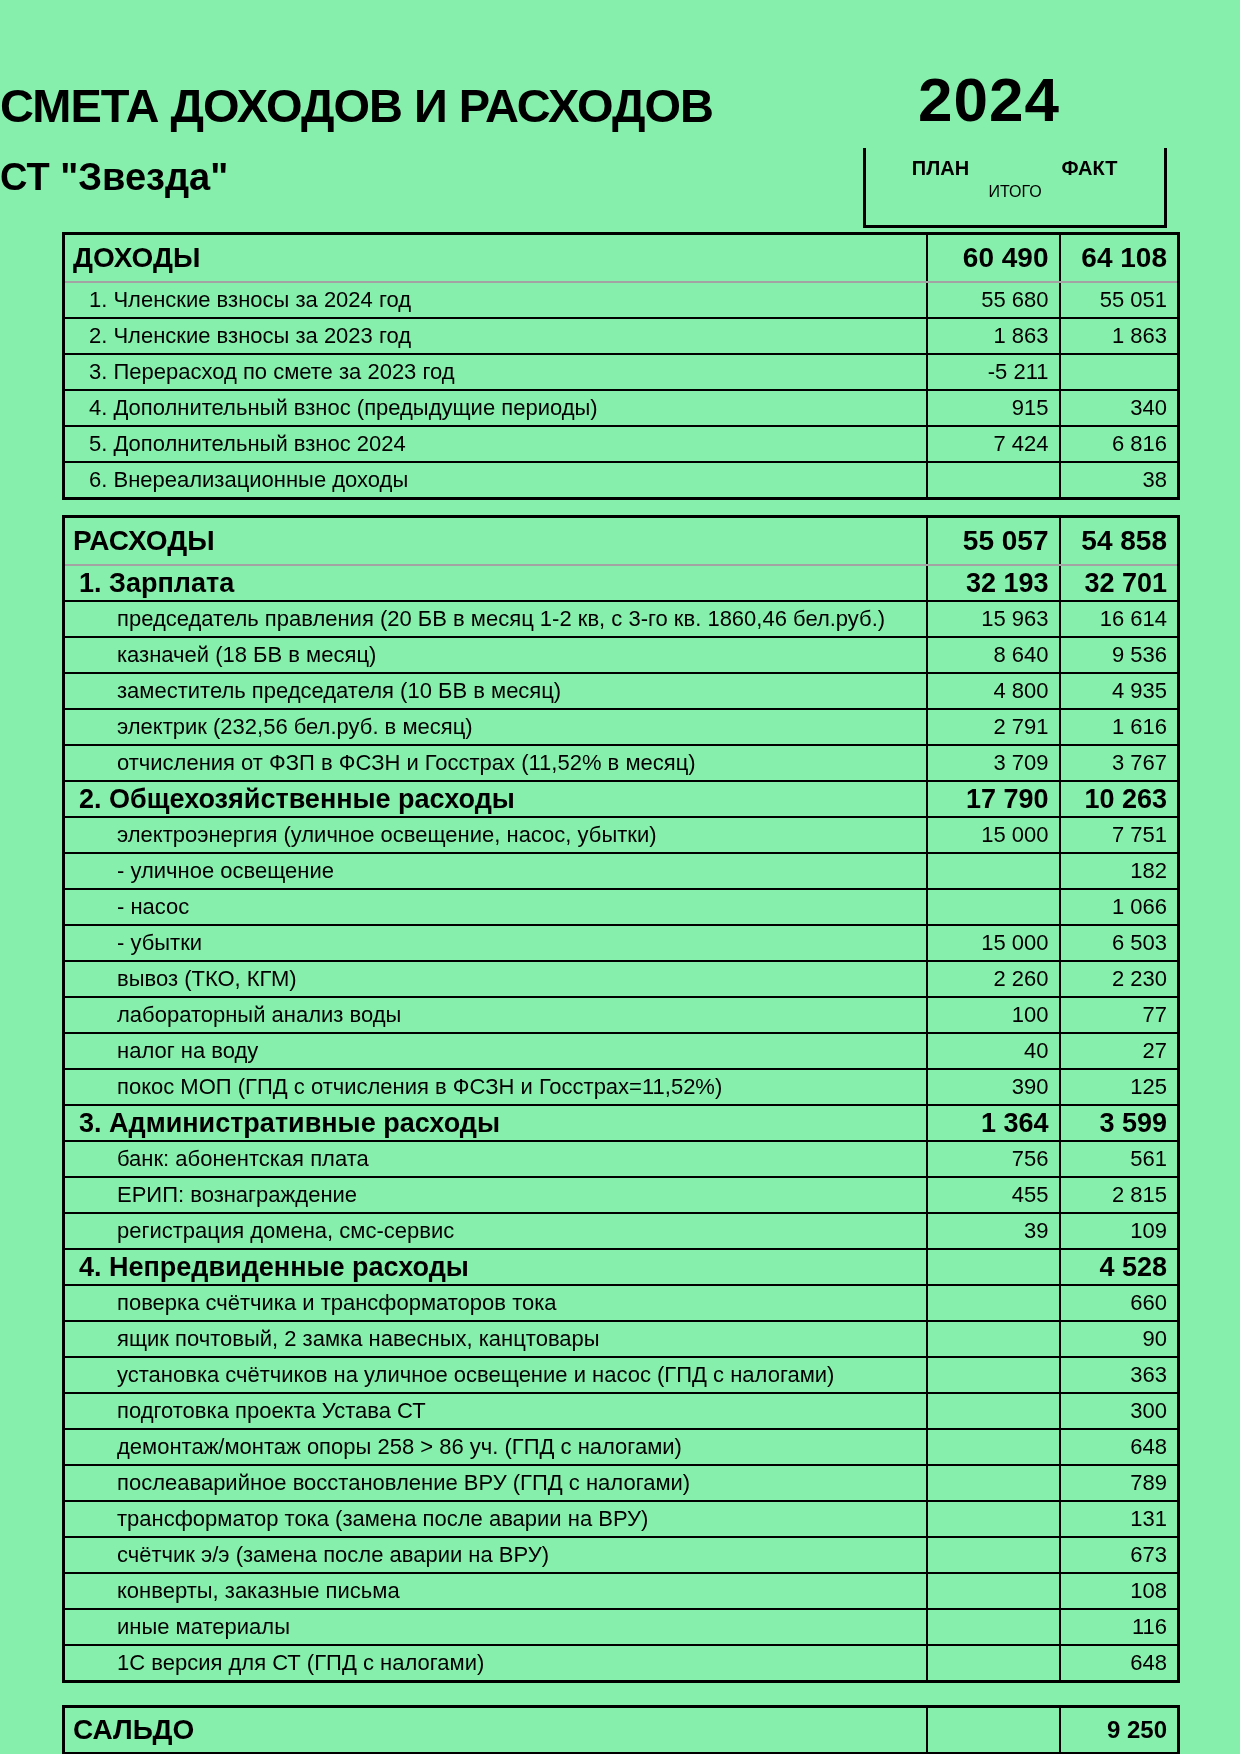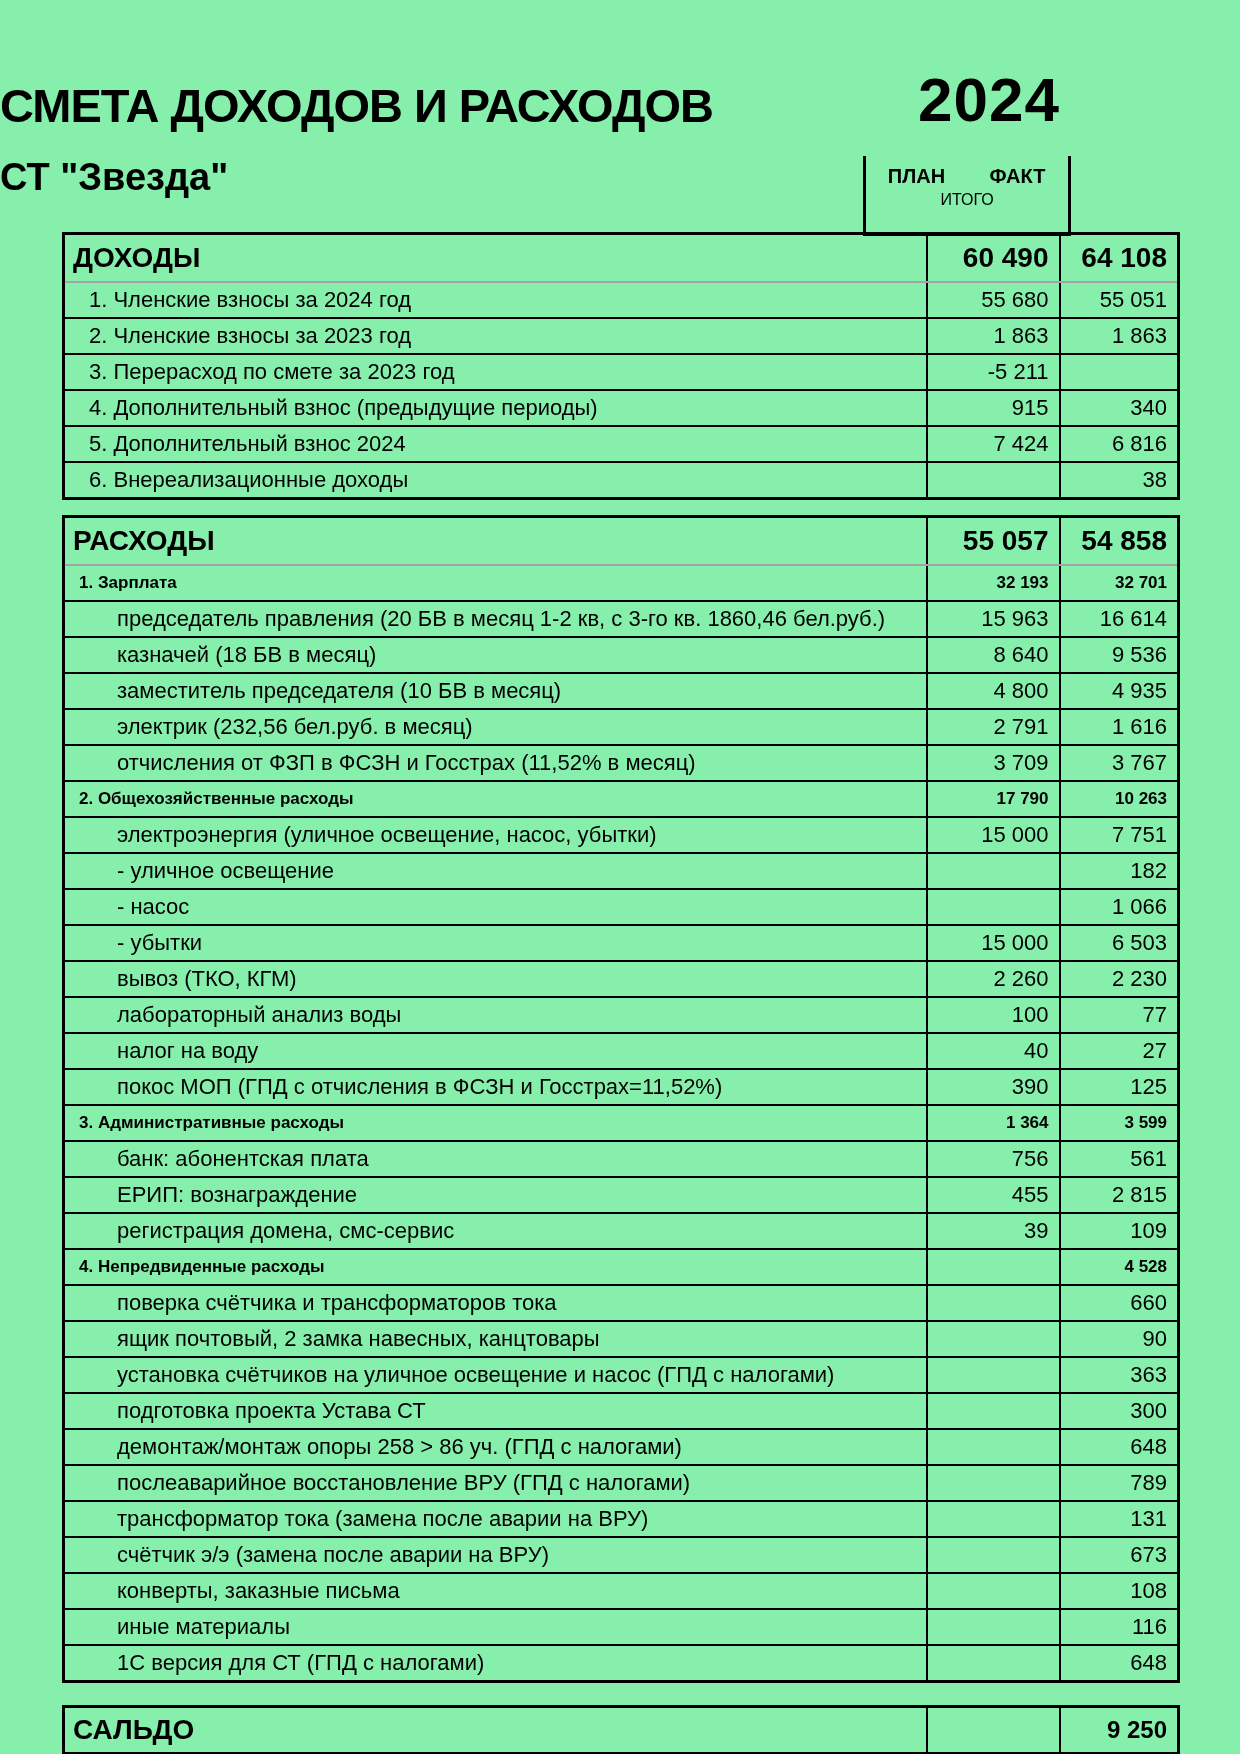--- a/index.html
+++ b/index.html
@@ -41,22 +41,22 @@
     position: absolute;
     left: 0;
     top: 156px;
     font-size: 38px;
     font-weight: bold;
     white-space: nowrap;
   }
   .itogo-box {
     position: absolute;
     left: 863px;
-    top: 156px;
-    width: 208px;
+    top: 148px;
+    width: 304px;
     height: 80px;
     border: 3px solid #000;
     border-top: none;
     box-sizing: border-box;
   }
   .itogo-box .cols {
     display: flex;
     margin-top: 9px;
   }
   .itogo-box .cols span {
@@ -83,21 +83,21 @@
   table.budget td {
     border: 2px solid #000;
     overflow: hidden;
     white-space: nowrap;
   }
   col.c1 { width: 863px; }
   col.c2 { width: 133px; }
   col.c3 { width: 119px; }
   tr.row-header td { height: 44px; font-size: 28px; font-weight: bold; border-bottom: 2px solid #a3a3a3; }
   tr.row-header td.c-label { padding-left: 8px; }
-  tr.row-section td { height: 32px; font-size: 17px; font-weight: bold; }
+  tr.row-section td { height: 32px; font-size: 27px; font-weight: bold; }
   tr.row-item td, tr.row-sub td { height: 32px; font-size: 22px; }
   td.c-label { padding-left: 8px; }
   tr.row-item td.c-label { padding-left: 24px; }
   tr.row-section td.c-label { padding-left: 14px; }
   tr.row-sub td.c-label { padding-left: 52px; }
   td.c-num { text-align: right; padding-right: 10px; }
   tr.row-saldo td { height: 42px; }
   tr.row-saldo td.c-label { font-size: 28px; font-weight: bold; padding-left: 8px; }
   tr.row-saldo td.c-num { font-size: 24px; font-weight: bold; }
 </style>

